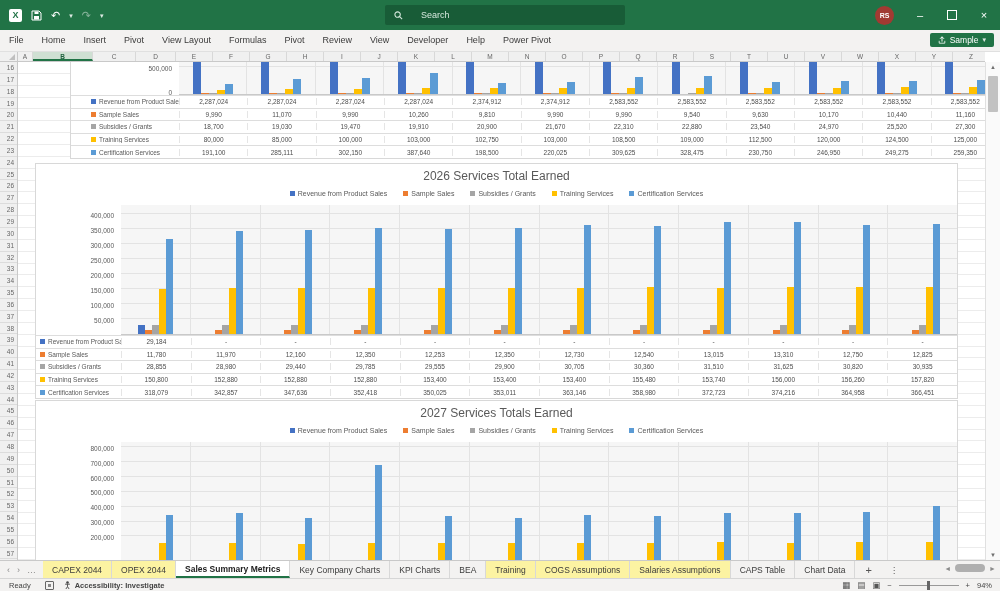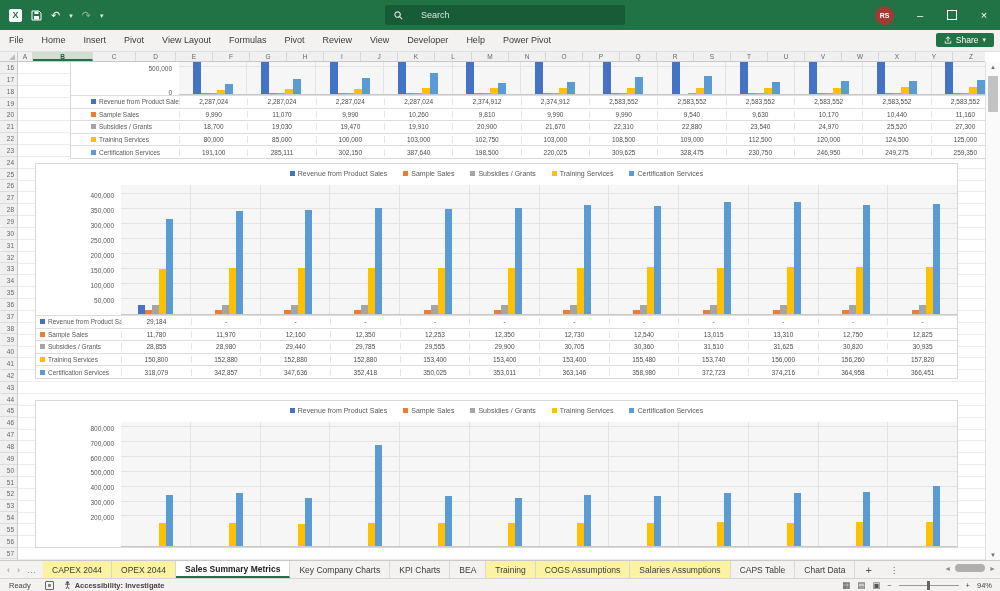--- a/index.html
+++ b/index.html
@@ -143,21 +143,21 @@
       <div class="menu-tab">View</div>
       <div class="menu-tab">Developer</div>
       <div class="menu-tab">Help</div>
       <div class="menu-tab">Power Pivot</div>
     </div>
   <div class="share-btn">
     <svg width="8" height="8" viewBox="0 0 10 10">
       <path d="M5 7 V1 M5 1 L2.5 3.5 M5 1 L7.5 3.5" stroke="#fff" stroke-width="1.2" fill="none"></path>
       <path d="M1.5 6 v3 h7 v-3" stroke="#fff" stroke-width="1" fill="none"></path>
     </svg>
-    <span>Share</span>
+    <span>Sample</span>
     <span class="caret">▾</span>
   </div>
 </div>
 
 <div class="sheet">
   <div class="corner"></div>
   <div class="colheads">
       <div class="col-h" style="width: 15px;">A</div>
       <div class="col-h sel" style="width: 60px;">B</div>
       <div class="col-h" style="width: 43px;">C</div>
@@ -414,20 +414,21 @@
               <div class="tcell">309,625</div>
               <div class="tcell">328,475</div>
               <div class="tcell">230,750</div>
               <div class="tcell">246,950</div>
               <div class="tcell">249,275</div>
               <div class="tcell">259,350</div>
             </div>
           </div>
         </div>
         <div class="chart chart-c1" style="left: 17px; top: 101px; width: 923px;">
+          <div class="c-title">2026 Services Total Earned</div>
           <div class="c-legend">
             <span class="lg-item">
               <span class="lg-key" style="background: rgb(68, 114, 196);"></span>
               <span>Revenue from Product Sales</span>
             </span>
             <span class="lg-item">
               <span class="lg-key" style="background: rgb(237, 125, 49);"></span>
               <span>Sample Sales</span>
             </span>
             <span class="lg-item">
@@ -638,20 +639,21 @@
               <div class="tcell">363,146</div>
               <div class="tcell">358,980</div>
               <div class="tcell">372,723</div>
               <div class="tcell">374,216</div>
               <div class="tcell">364,958</div>
               <div class="tcell">366,451</div>
             </div>
           </div>
         </div>
         <div class="chart chart-c2" style="left: 17px; top: 338px; width: 923px;">
+          <div class="c-title">2027 Services Totals Earned</div>
           <div class="c-legend">
             <span class="lg-item">
               <span class="lg-key" style="background: rgb(68, 114, 196);"></span>
               <span>Revenue from Product Sales</span>
             </span>
             <span class="lg-item">
               <span class="lg-key" style="background: rgb(237, 125, 49);"></span>
               <span>Sample Sales</span>
             </span>
             <span class="lg-item">

